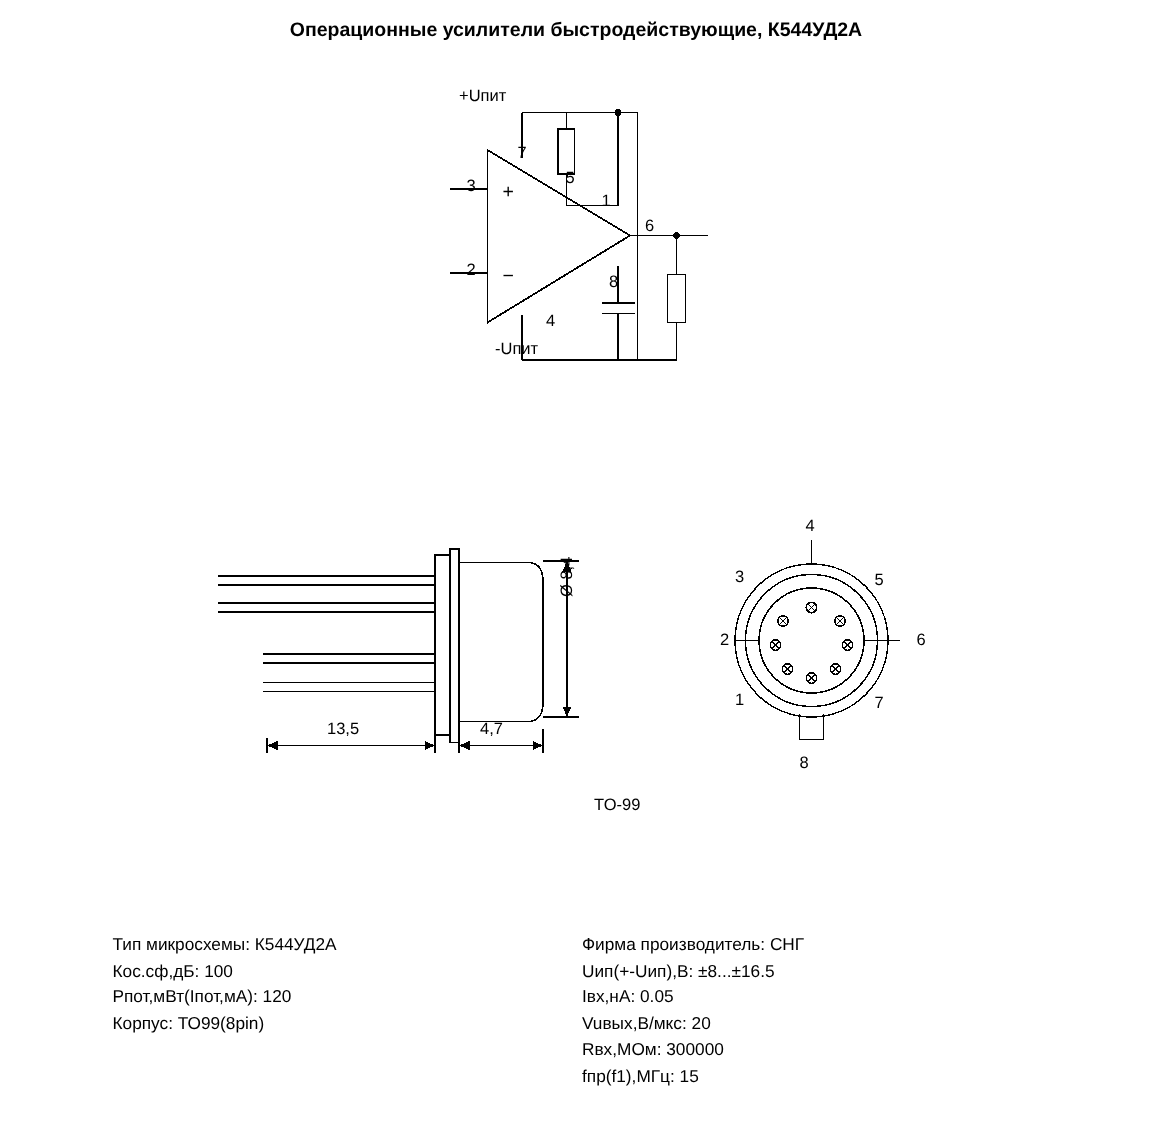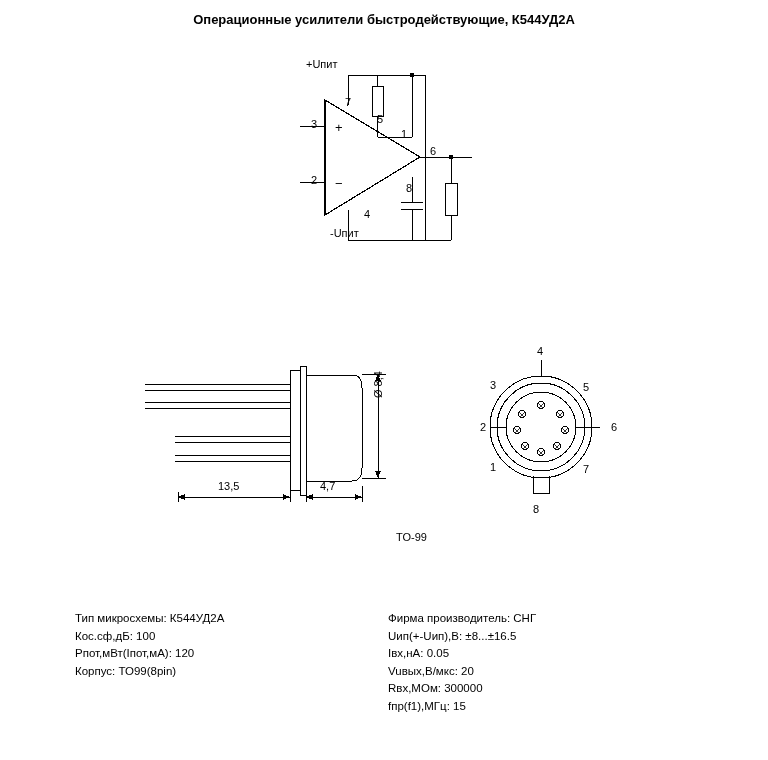--- a/index.html
+++ b/index.html
@@ -55,21 +55,21 @@
   .specs {
     position: absolute;
     left: 75px;
     top: 606px;
     width: 620px;
     font-size: 11.5px;
     line-height: 17.5px;
   }
   .specs .col {
     position: absolute;
-    top: 4px;
+    top: 16px;
   }
   .specs .colL { left: 0; width: 310px; }
   .specs .colR { left: 313px; width: 310px; }
   .specline { white-space: nowrap; }
 </style>
 </head>
 <body>
 
 <div id="page">
 

